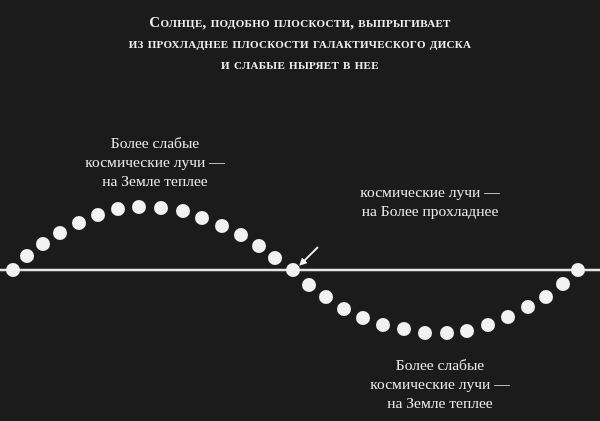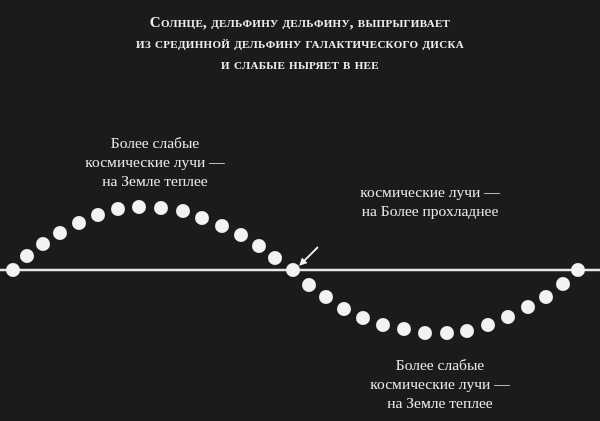--- a/index.html
+++ b/index.html
@@ -34,22 +34,22 @@
     .label div { white-space: nowrap; }
     #label-left { left: 70px; top: 133px; width: 170px; }
     #label-mid { left: 330px; top: 182px; width: 200px; }
     #label-bottom { left: 355px; top: 355px; width: 170px; }
     svg.diagram { position: absolute; left: 0; top: 0; }
   </style>
 </head>
 <body style="background: rgb(27, 27, 27);">
 
 <div class="title">
-  <div>Солнце, дельфину дельфину, выпрыгивает</div>
-  <div>из срединной дельфину галактического диска</div>
+  <div>Солнце, подобно плоскости, выпрыгивает</div>
+  <div>из прохладнее плоскости галактического диска</div>
   <div>и слабые ныряет в нее</div>
 </div>
 
 <svg class="diagram" width="600" height="421" viewBox="0 0 600 421">
   <defs>
     <marker id="arrowhead" markerWidth="8" markerHeight="8" refX="4" refY="4" orient="auto" markerUnits="userSpaceOnUse">
       <path d="M0,0 L8,4 L0,8 Z" fill="#f2f2f2"></path>
     </marker>
   </defs>
   <line x1="0" y1="270" x2="600" y2="270" stroke="#e6e6e6" stroke-width="2.5"></line>

